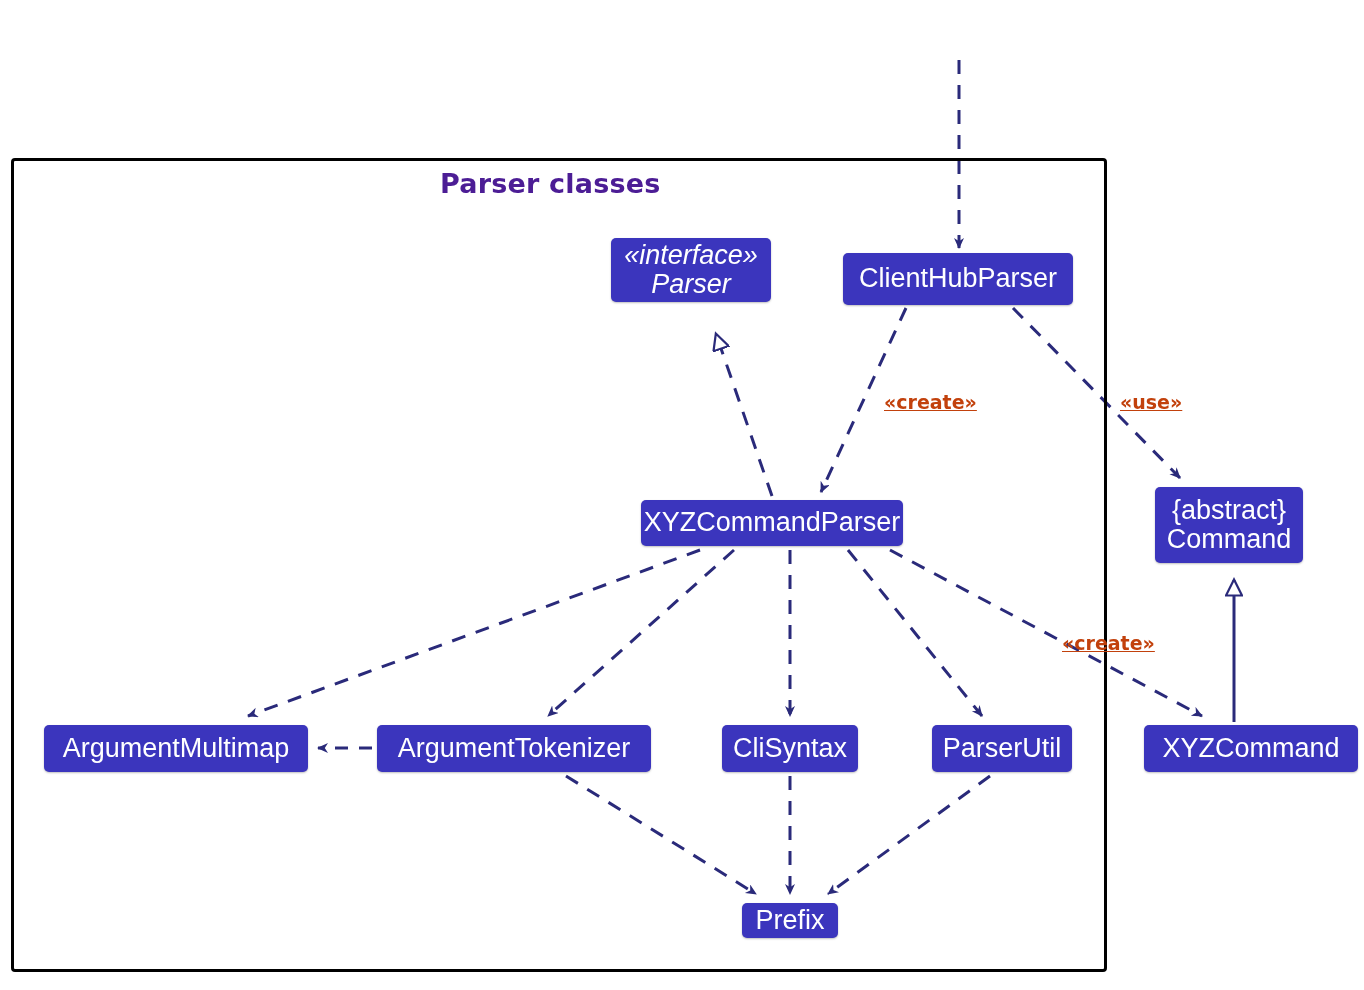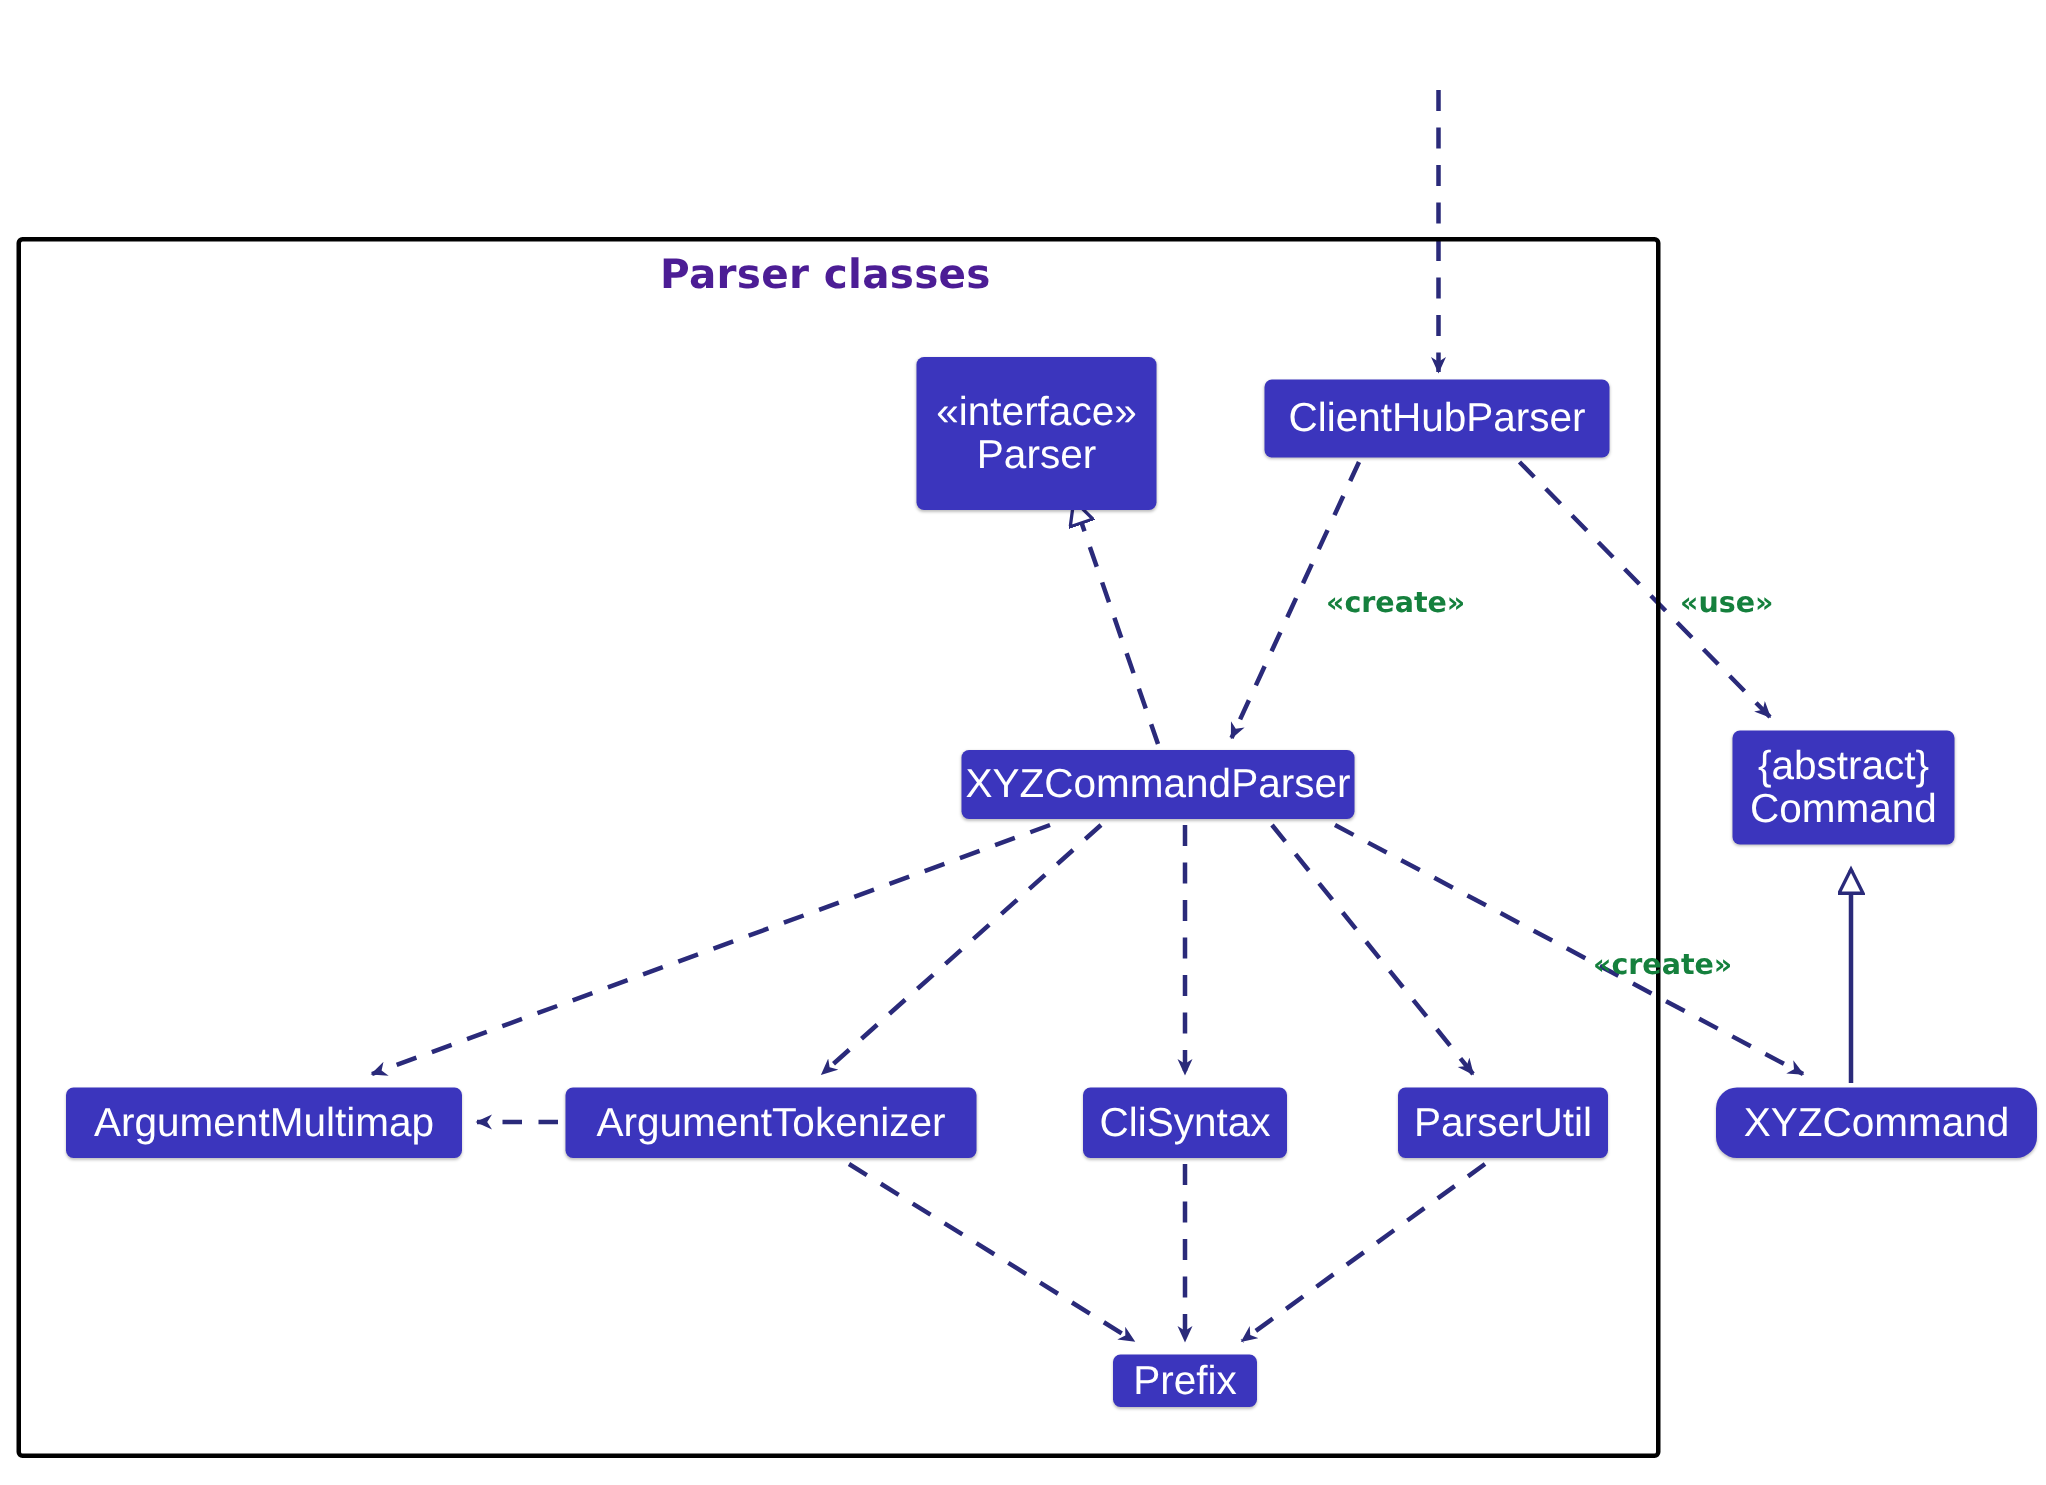--- a/index.html
+++ b/index.html
@@ -58,22 +58,23 @@
     box-shadow: 0 1px 2px rgba(0,0,0,0.25);
   }
   .node .line2 {
     display: block;
   }
   .edge-label {
     position: absolute;
     font-family: "DejaVu Sans", sans-serif;
     font-weight: bold;
     font-size: 19px;
-    color: #15803d;
+    color: #c2410c;
     white-space: nowrap;
+    text-decoration: underline;
   }
 </style>
 </head>
 <body>
 
 <div id="canvas">
 
   <svg id="edges" viewBox="0 0 1364 990" xmlns="http://www.w3.org/2000/svg">
     <defs>
       <marker id="openArrow" markerWidth="14" markerHeight="14" refX="10" refY="5" orient="auto" markerUnits="userSpaceOnUse">
@@ -112,21 +113,21 @@
 
       <line x1="990" y1="776" x2="828" y2="894" stroke-dasharray="14,11" marker-end="url(#openArrow)"></line>
 
       <line x1="1234" y1="722" x2="1234" y2="580" marker-end="url(#hollowTriangle)"></line>
     </g>
   </svg>
 
   <div class="frame" style="left:11px; top:158px; width:1096px; height:814px;"></div>
   <div class="frame-title" style="left:440px; top:168px;">Parser classes</div>
 
-  <div class="node" style="left:611px; top:238px; width:160px; height:102px;">
+  <div class="node" style="left:611px; top:238px; width:160px; height:64px;font-style:italic;">
     <span>«interface»</span>
     <span class="line2">Parser</span>
   </div>
 
   <div class="node" style="left:843px; top:253px; width:230px; height:52px;">
     <span>ClientHubParser</span>
   </div>
 
   <div class="node" style="left:641px; top:500px; width:262px; height:46px;">
     <span>XYZCommandParser</span>
@@ -146,21 +147,21 @@
   </div>
 
   <div class="node" style="left:722px; top:725px; width:136px; height:47px;">
     <span>CliSyntax</span>
   </div>
 
   <div class="node" style="left:932px; top:725px; width:140px; height:47px;">
     <span>ParserUtil</span>
   </div>
 
-  <div class="node" style="left:1144px; top:725px; width:214px; height:47px;border-radius:14px;">
+  <div class="node" style="left:1144px; top:725px; width:214px; height:47px;">
     <span>XYZCommand</span>
   </div>
 
   <div class="node" style="left:742px; top:903px; width:96px; height:35px;">
     <span>Prefix</span>
   </div>
 
   <div class="edge-label" style="left:884px; top:391px;">«create»</div>
   <div class="edge-label" style="left:1120px; top:391px;">«use»</div>
   <div class="edge-label" style="left:1062px; top:632px;">«create»</div>

